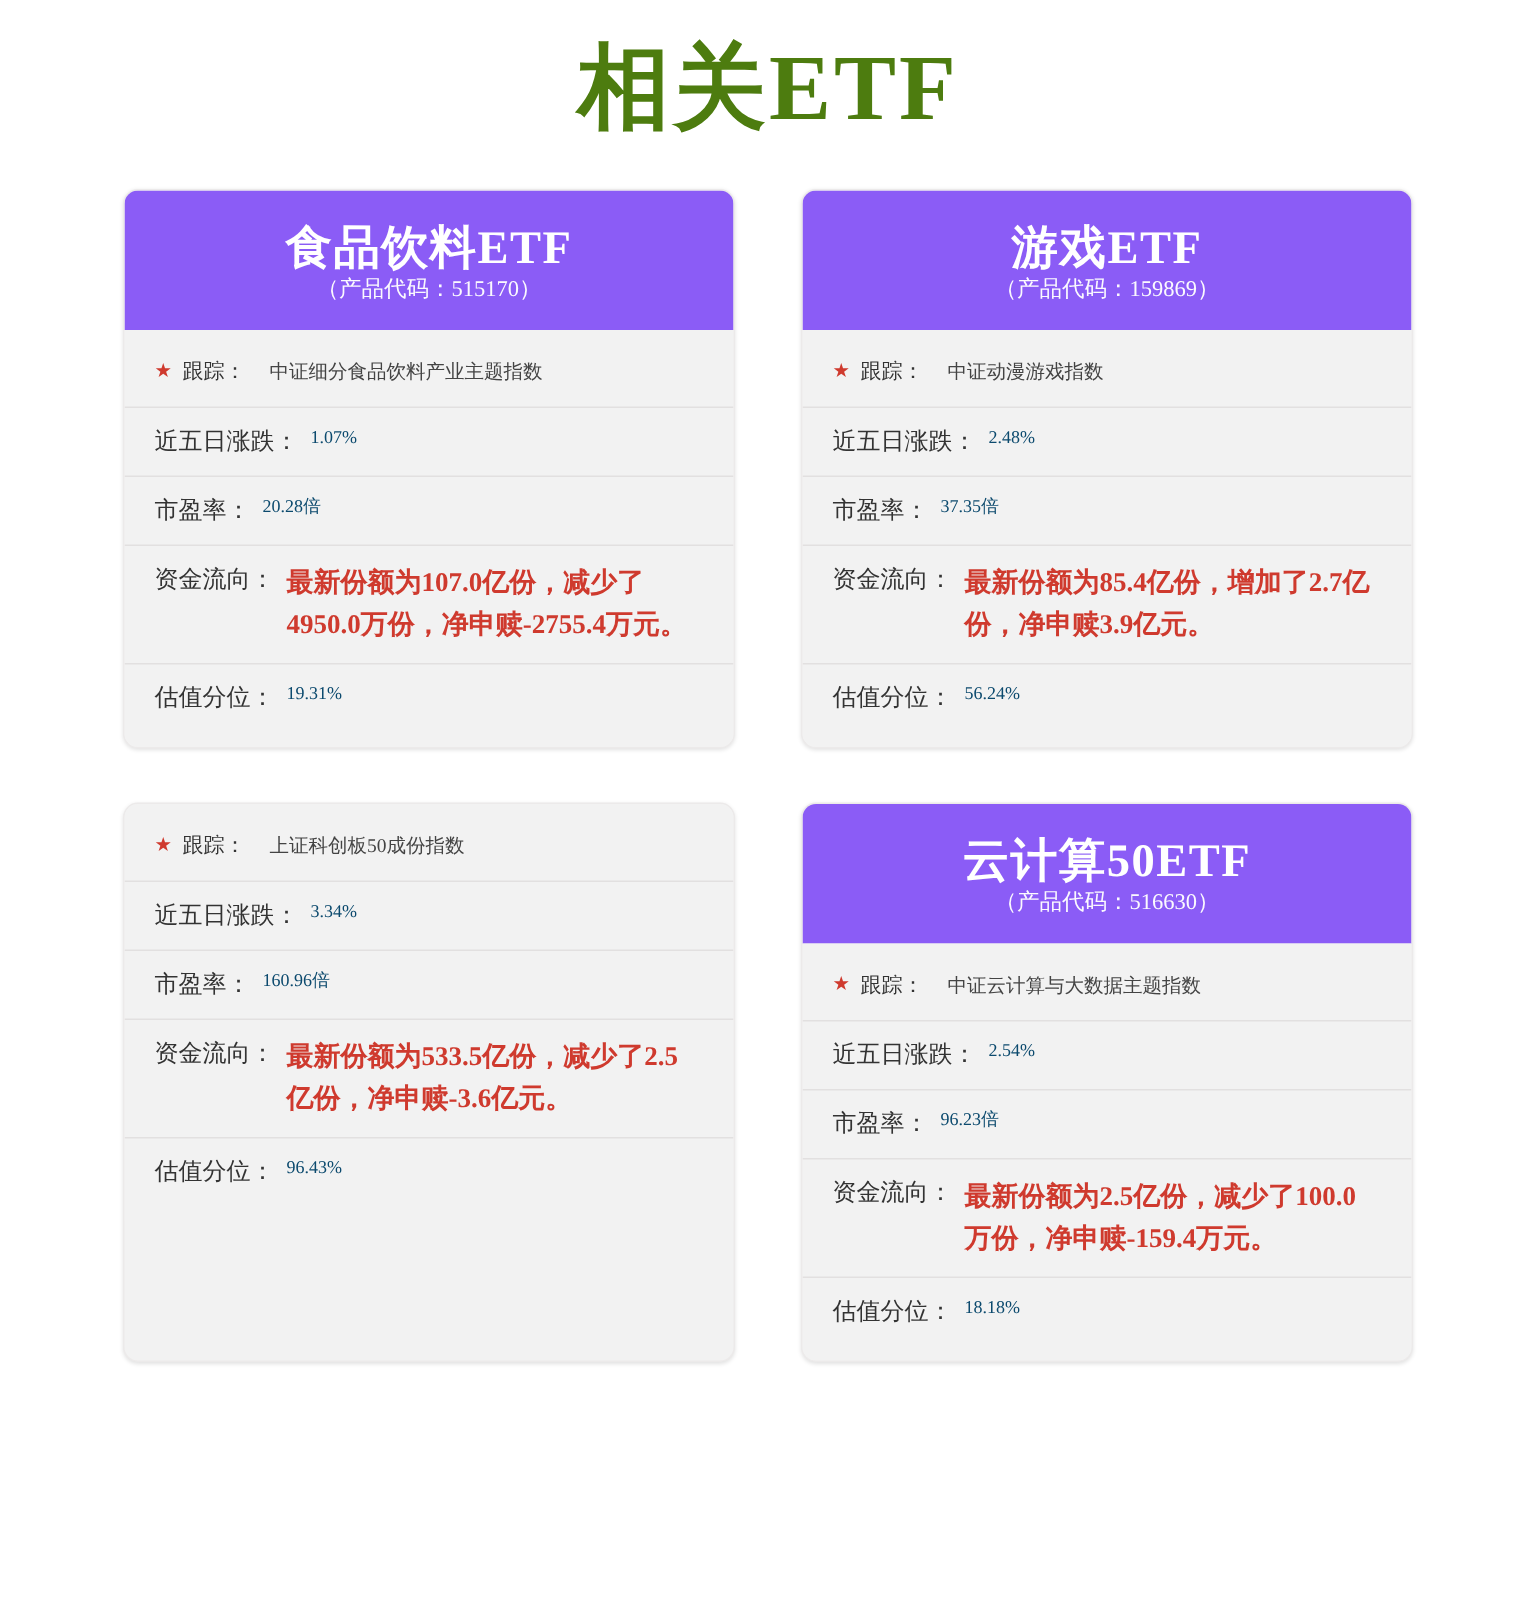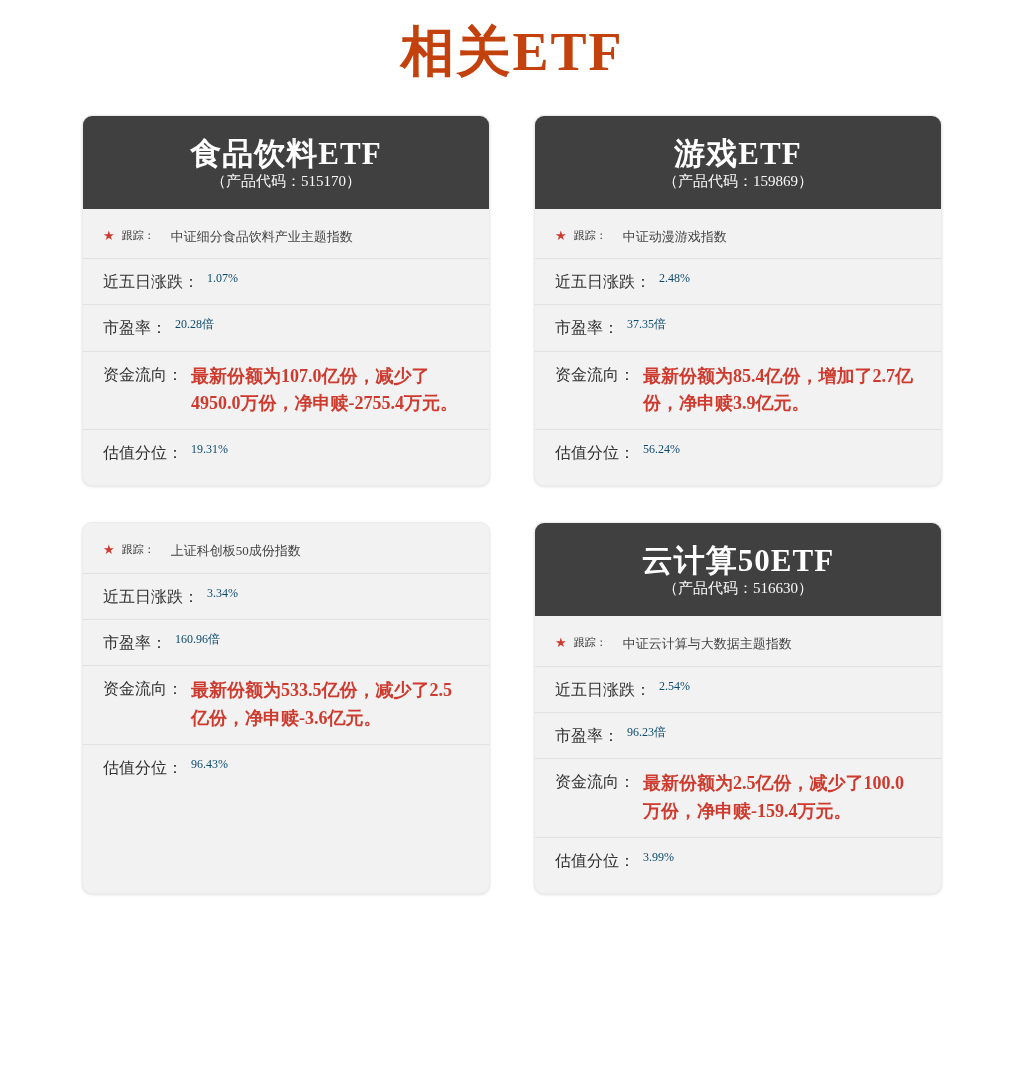--- a/index.html
+++ b/index.html
@@ -11,22 +11,22 @@
     font-family: "Liberation Serif", "DejaVu Serif", serif;
   }
   .page {
     width: 1024px;
     min-height: 1080px;
     padding: 0 0 24px 0;
     background: #ffffff;
   }
   .page-title {
     text-align: center;
-    color: #c2410c;
-    font-size: 54px;
+    color: #4d7c0f;
+    font-size: 62px;
     font-weight: bold;
     letter-spacing: 2px;
     margin: 16px 0 26px 0;
     font-family: "Liberation Serif", "DejaVu Serif", serif;
   }
   .grid {
     display: grid;
     grid-template-columns: 408px 408px;
     column-gap: 44px;
     row-gap: 36px;
@@ -34,21 +34,21 @@
   }
   .card {
     width: 408px;
     border-radius: 10px;
     overflow: hidden;
     background: #f2f2f2;
     box-shadow: 0 1px 3px rgba(0,0,0,0.12);
     border: 1px solid #eceaea;
   }
   .card-head {
-    background: #404040;
+    background: #8b5cf6;
     padding: 20px 14px 18px 14px;
     text-align: center;
   }
   .card-title {
     color: #ffffff;
     font-size: 31px;
     font-weight: bold;
     line-height: 1.15;
     letter-spacing: 1px;
   }
@@ -79,21 +79,21 @@
     line-height: 1.4;
   }
   .label {
     color: #333333;
     font-size: 16px;
     white-space: nowrap;
     line-height: 1.45;
   }
   .label-sm {
     color: #333333;
-    font-size: 11px;
+    font-size: 14px;
     white-space: nowrap;
     line-height: 1.5;
     font-family: Liberation Serif, serif;
   }
   .value {
     color: #0c4a6e;
     font-size: 12px;
     font-weight: normal;
     margin-left: 8px;
     line-height: 1.45;
@@ -233,19 +233,19 @@
         <div class="row">
           <span class="label">市盈率：</span>
           <span class="value">96.23倍</span>
         </div>
         <div class="row">
           <span class="label">资金流向：</span>
           <span class="flow-value">最新份额为2.5亿份，减少了100.0万份，净申赎-159.4万元。</span>
         </div>
         <div class="row">
           <span class="label">估值分位：</span>
-          <span class="value">3.99%</span>
+          <span class="value">18.18%</span>
         </div>
       </div>
     </div>
 
   </div>
 </div>
 
 </body></html>

